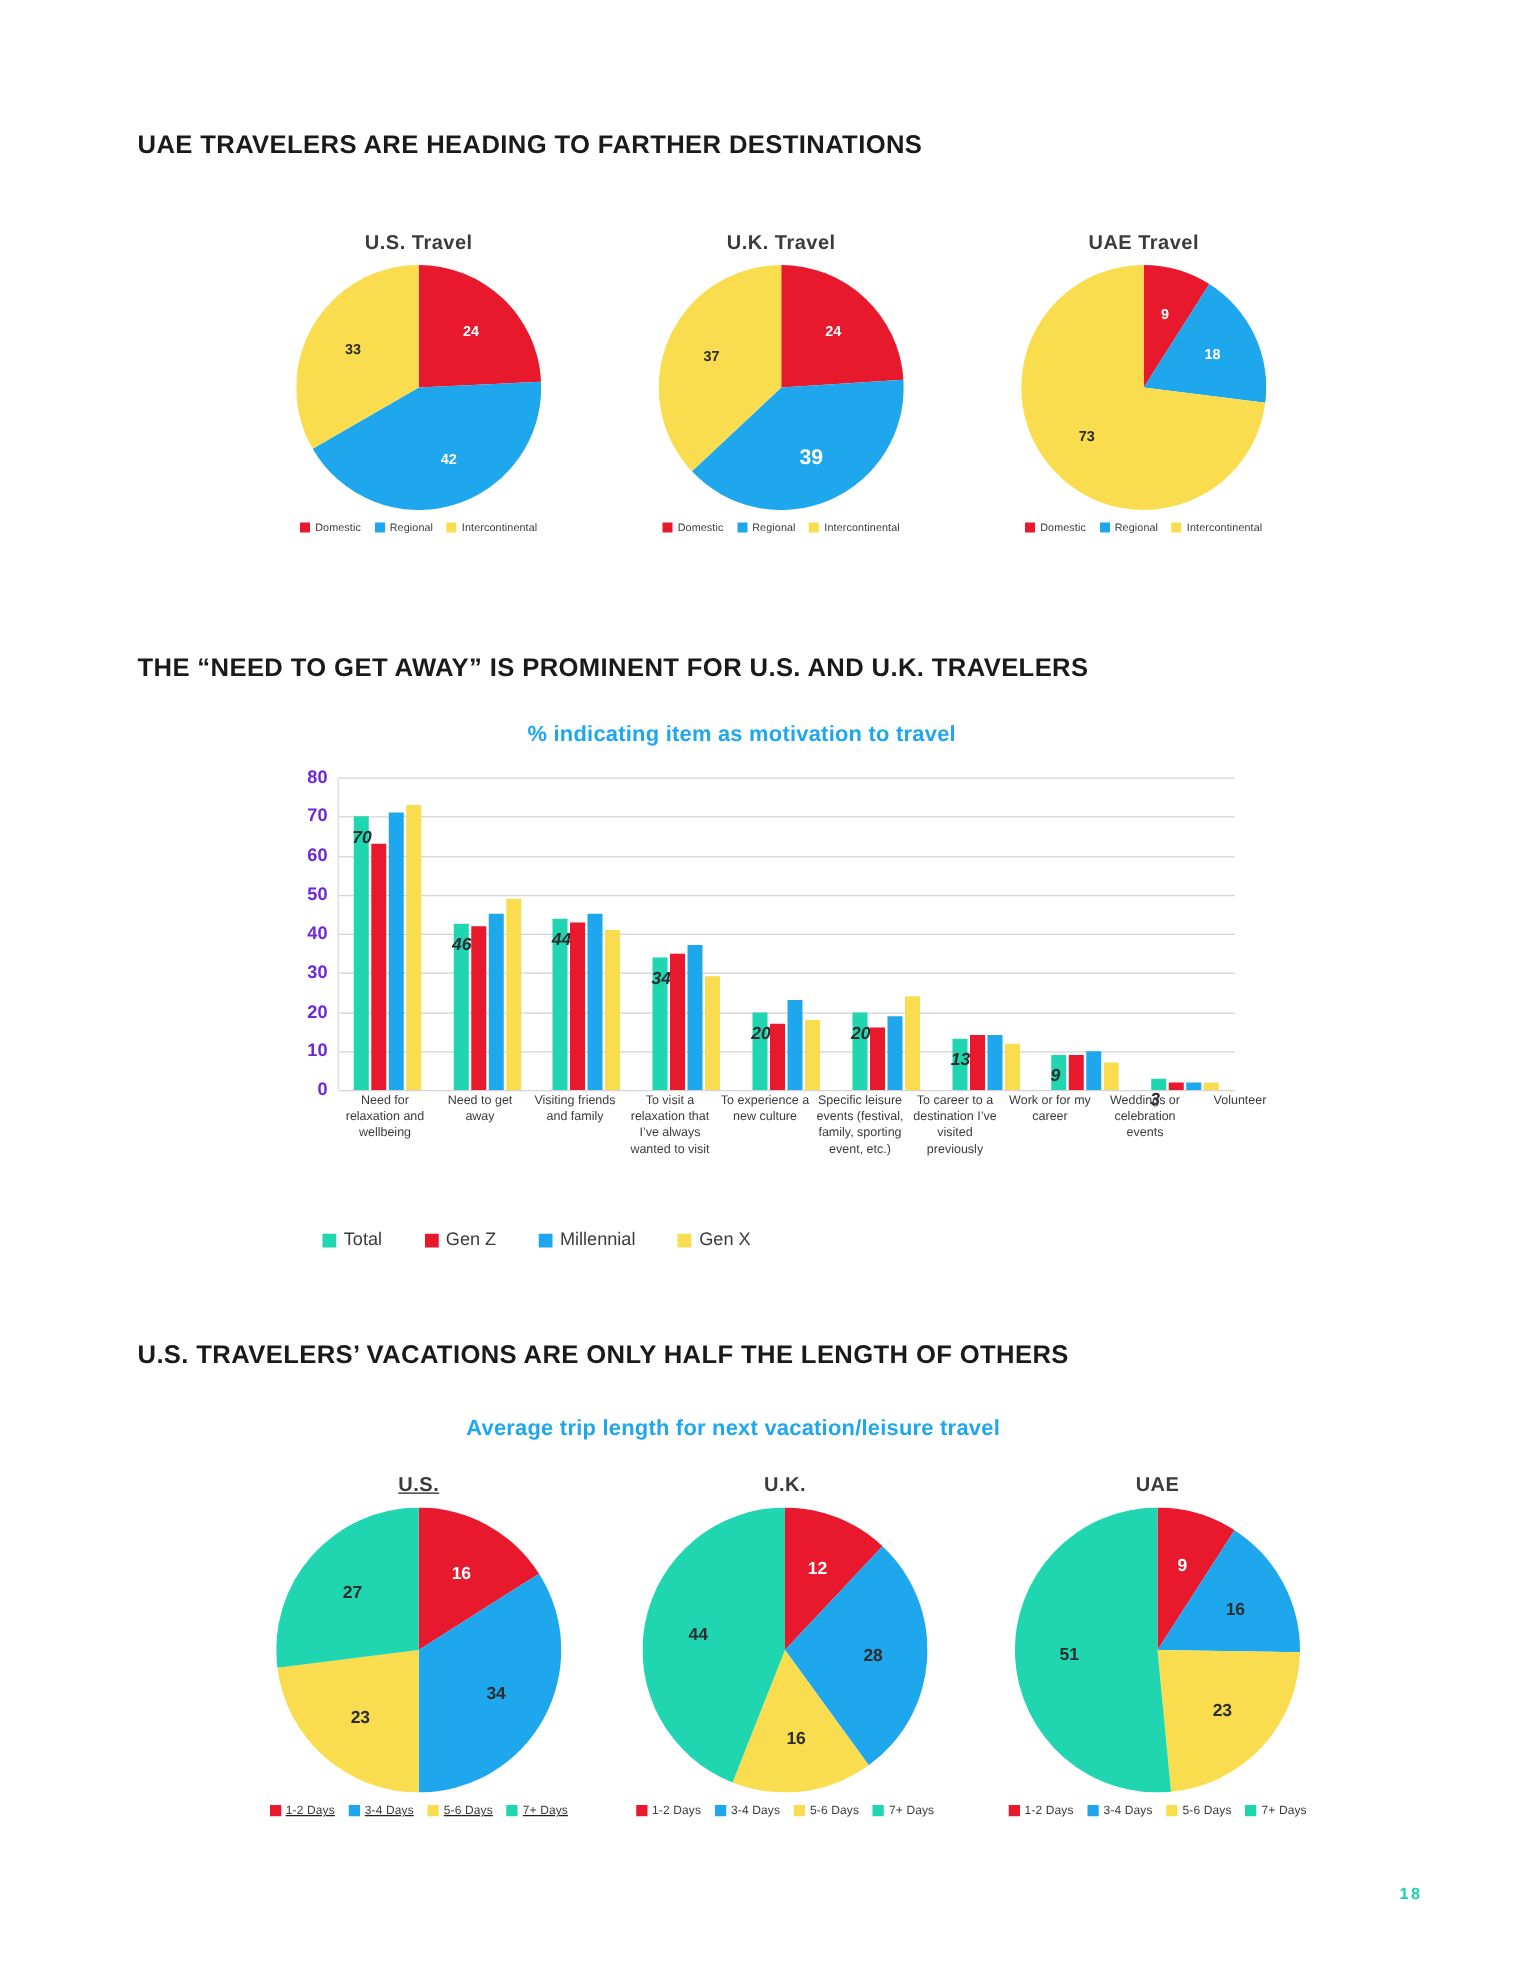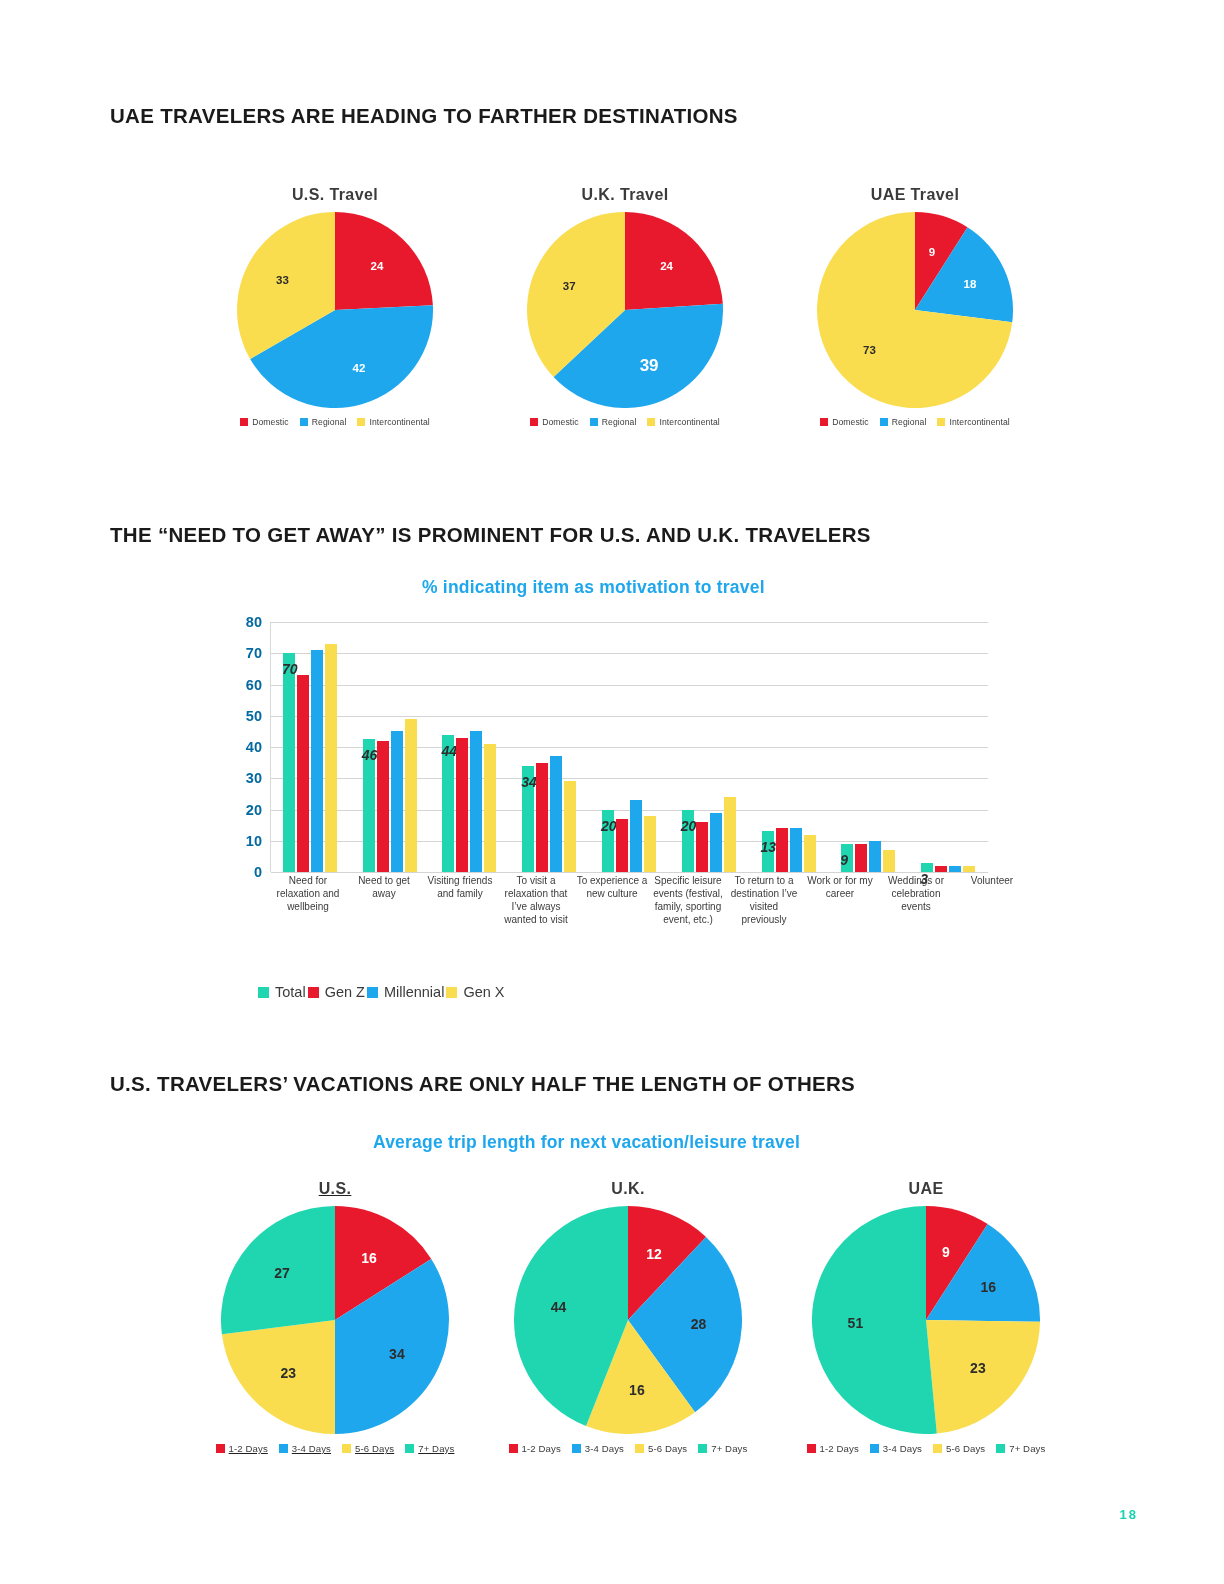--- a/index.html
+++ b/index.html
@@ -98,21 +98,21 @@
     height: 1px;
     background: #d4d4d4;
   }
   .ytick {
     position: absolute;
     right: 726px;
     width: 40px;
     text-align: right;
     font-size: 14.5px;
     font-weight: bold;
-    color: #0369a1;
+    color: #6d28d9;
     transform: translateY(-50%);
   }
   .groups {
     position: absolute;
     left: 42px; right: 0; top: 0; bottom: 0;
     display: flex;
   }
   .bgroup {
     flex: 1 1 0;
     display: flex;
@@ -148,21 +148,21 @@
     line-height: 13px;
     color: #3b3b3b;
     padding: 0 2px;
   }
   .bar-legend {
     position: absolute;
     left: 258px;
     top: 984px;
     display: flex;
     align-items: center;
-    gap: 2px;
+    gap: 34px;
   }
   .bar-legend .li { display: flex; align-items: center; gap: 6px; }
   .bar-legend .sw { width: 11px; height: 11px; }
   .bar-legend .lb { font-size: 14.5px; color: #3b3b3b; }
 
   
   #pagenum {
     position: absolute;
     right: 86px;
     bottom: 62px;
@@ -360,21 +360,21 @@
         </div>
       </div>
   </div>
   <div class="xlabels" id="bar-xlabels">
       <div class="xlabel">Need for relaxation and wellbeing</div>
       <div class="xlabel">Need to get away</div>
       <div class="xlabel">Visiting friends and family</div>
       <div class="xlabel">To visit a relaxation that I’ve always wanted to visit</div>
       <div class="xlabel">To experience a new culture</div>
       <div class="xlabel">Specific leisure events (festival, family, sporting event, etc.)</div>
-      <div class="xlabel">To return to a destination I’ve visited previously</div>
+      <div class="xlabel">To career to a destination I’ve visited previously</div>
       <div class="xlabel">Work or for my career</div>
       <div class="xlabel">Weddings or celebration events</div>
       <div class="xlabel">Volunteer</div>
     </div>
   <div class="bar-legend" id="bar-legend">
       <span class="li">
         <span class="sw" style="background:#1fd6b0"></span>
         <span class="lb">Total</span>
       </span>
       <span class="li">

